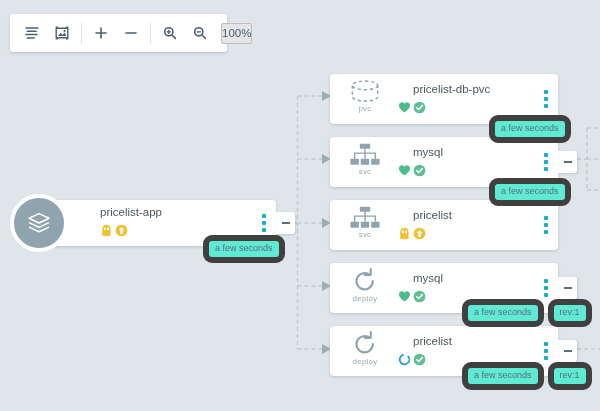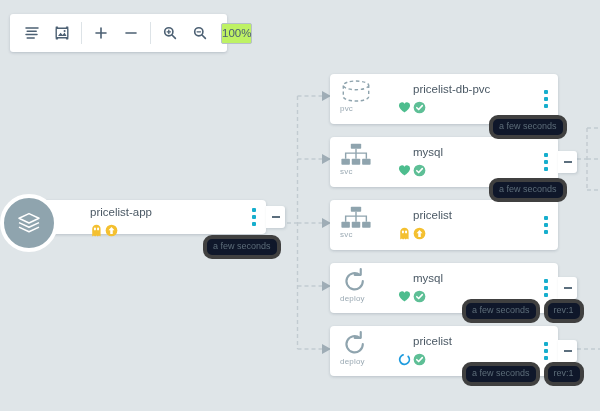--- a/index.html
+++ b/index.html
@@ -38,21 +38,21 @@
   .tb-sep {
     width: 1px; height: 22px;
     background: #dde3e7;
     margin: 0 4px;
     flex: 0 0 auto;
   }
   #zoom-field {
     width: 40px; height: 21px;
     border: 1px solid #b6c0c8;
     border-radius: 2px;
-    background: #bef264;
+    background: #e5e5e5;
     color: #4c6073;
     font-size: 11.5px;
     display: flex; align-items: center; justify-content: center;
     margin-left: 6px;
     box-sizing: border-box;
     cursor: text;
   }
 
   
   #edges { position: absolute; inset: 0; z-index: 1; }
@@ -62,22 +62,22 @@
     position: absolute;
     background: #ffffff;
     border-radius: 4px;
     box-shadow: 0 1px 3px rgba(40,60,80,.20);
     z-index: 10;
     box-sizing: border-box;
   }
 
   
   #node-app {
-    left: 26px; top: 200px;
-    width: 240px; height: 34px;
+    left: 36px; top: 200px;
+    width: 240px; height: 46px;
   }
   #node-app .app-circle {
     position: absolute;
     left: -26px; top: -6px;
     width: 58px; height: 58px;
     border-radius: 50%;
     background: #8fa4ae;
     border: 4px solid #ffffff;
     box-sizing: border-box;
     display: flex; align-items: center; justify-content: center;
@@ -89,21 +89,21 @@
   
   .rnode {
     left: 330px;
     width: 228px; height: 50px;
   }
   .rnode .r-icon {
     position: absolute;
     left: 10px; top: 5px;
     width: 50px; height: 40px;
     display: flex; flex-direction: column;
-    justify-content: flex-start;
+    align-items: center; justify-content: flex-start;
     color: #8fa4ae;
   }
   .r-kind {
     font-size: 8px;
     color: #9aa9b3;
     letter-spacing: .2px;
     margin-top: 1px;
     line-height: 1;
   }
   .rnode .node-title { left: 83px; top: 9px; }
@@ -155,22 +155,22 @@
     background: #5b6e7d;
   }
 
   
   .badges {
     position: absolute;
     display: flex; gap: 4px;
     z-index: 20;
   }
   .badge {
-    background: #0f172a;
-    border: 4px solid #404040;
+    background: #5eead4;
+    border: 6px solid #404040;
     border-radius: 9px;
     color: #5d6d79;
     font-size: 9px;
     line-height: 1;
     padding: 3px 6px 4px;
     white-space: nowrap;
   }
 
   
   .sg { display: block; }

